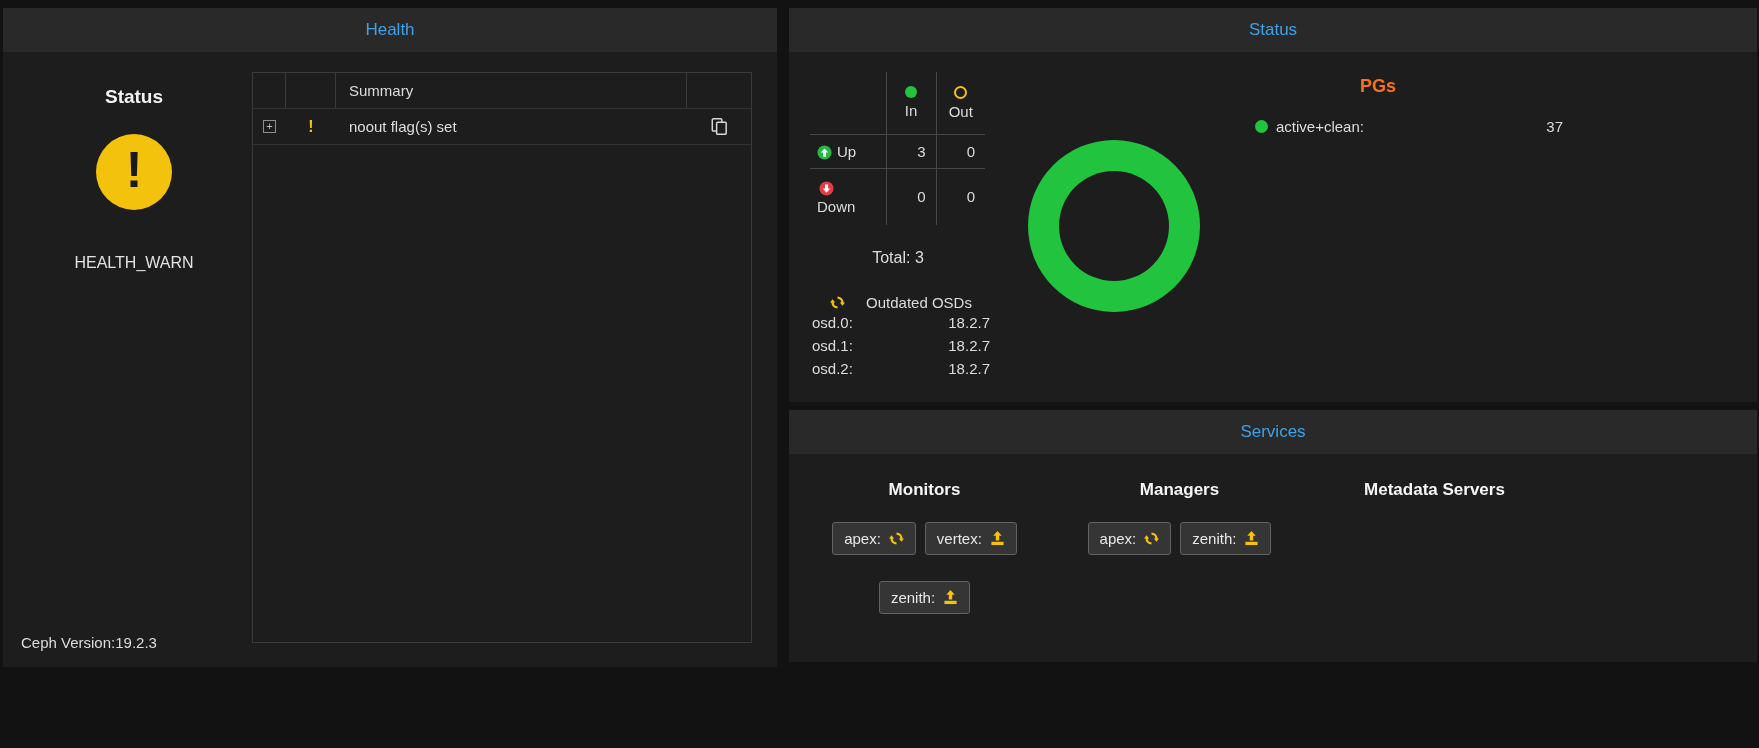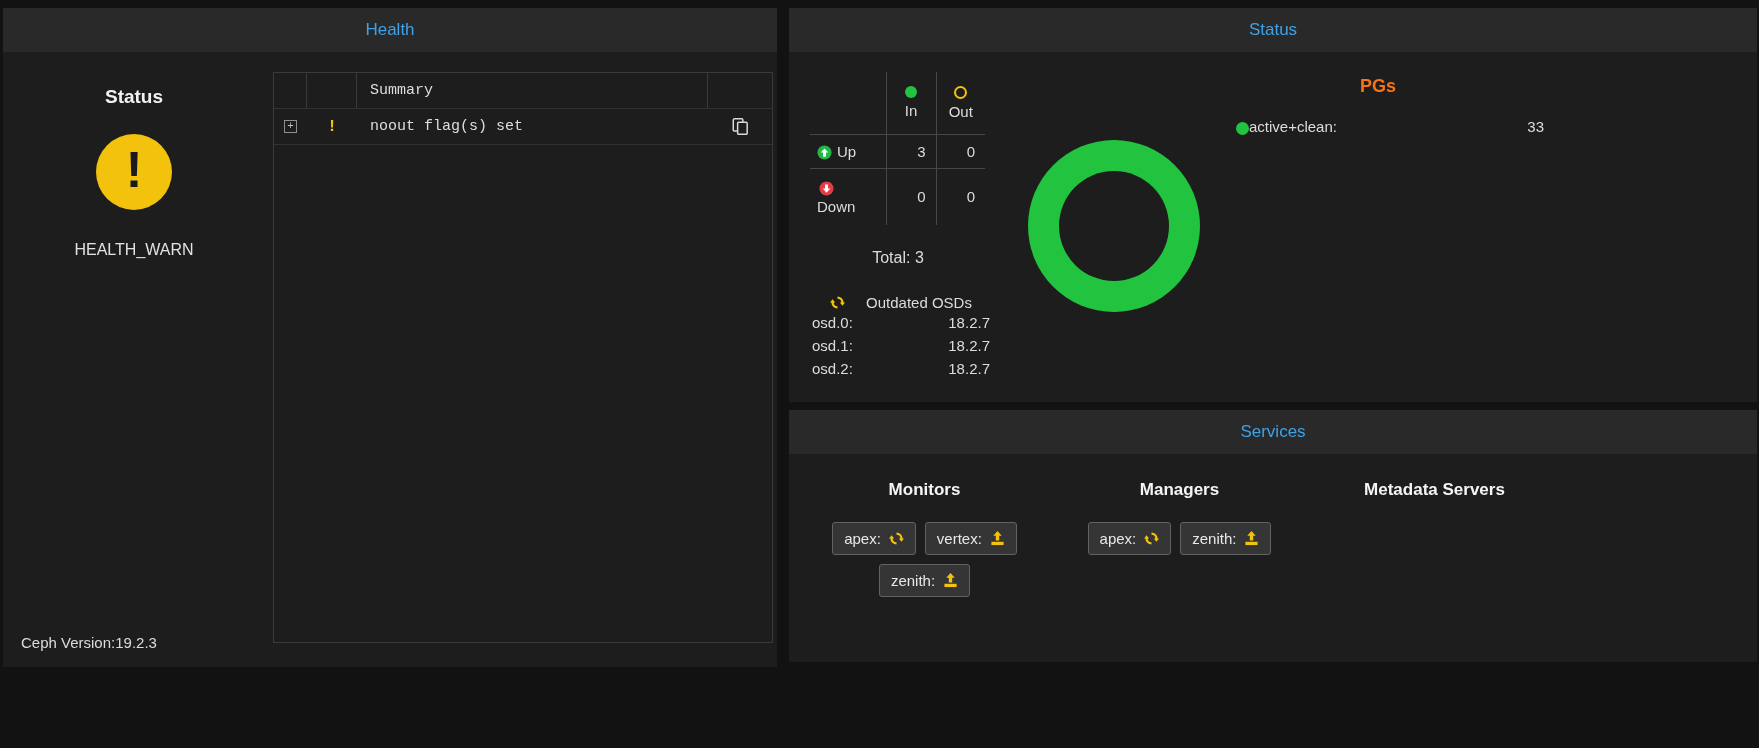--- a/index.html
+++ b/index.html
@@ -25,24 +25,24 @@
   #services-panel { left: 789px; top: 410px; width: 968px; height: 252px; }
 
   
   .health-status { position: absolute; left: 0; top: 0; width: 262px; text-align: center; }
   .health-status h2 { margin-top: 34px; font-size: 19px; color: #f2f2f2; }
   .warn-circle {
     width: 76px; height: 76px; border-radius: 50%; background: #f2c20c;
     margin: 26px auto 0; display: flex; align-items: center; justify-content: center;
   }
   .warn-circle span { color: #1a1a1a; font-size: 50px; font-weight: bold; line-height: 1; padding-bottom: 5px; }
-  .health-value { margin-top: 31px; font-size: 16px; color: #e2e2e2; }
-
-  
-  .summary-grid { position: absolute; left: 270px; top: 20px; width: 500px; height: 571px; border: 1px solid #3a3a3a; font-family: Liberation Mono, monospace; }
+  .health-value { margin-top: 44px; font-size: 16px; color: #e2e2e2; }
+
+  
+  .summary-grid { position: absolute; left: 249px; top: 20px; width: 500px; height: 571px; border: 1px solid #3a3a3a; }
   .grid-header, .grid-row { display: flex; height: 36px; border-bottom: 1px solid #323232; }
   .grid-header .c { border-right: 1px solid #3a3a3a; }
   .grid-header .c:last-child { border-right: none; }
   .c { display: flex; align-items: center; justify-content: center; }
   .c1 { width: 33px; }
   .c2 { width: 50px; }
   .c3 { width: 351px; justify-content: flex-start; padding-left: 13px; color: #dedede; }
   .c4 { flex: 1; }
   .sev { color: #f2c20c; font-weight: bold; font-size: 16px; }
   .expand-box {
@@ -69,31 +69,31 @@
   .dot.in { background: #22c33e; }
   .dot.out { width: 13px; height: 13px; background: transparent; border: 2px solid #f2c20c; }
 
   .osd-total { position: absolute; left: 21px; top: 197px; width: 176px; text-align: center; font-size: 16px; }
 
   .outdated { position: absolute; left: 23px; top: 242px; width: 178px; }
   .outdated-header { display: flex; align-items: center; justify-content: center; gap: 21px; margin-bottom: 0; }
   .outdated-row { display: flex; justify-content: space-between; line-height: 23px; }
 
   .pgs-title { position: absolute; left: 210px; right: 0; top: 24px; text-align: center; font-size: 18px; font-weight: bold; color: #f97316; }
-  .pgs-legend { position: absolute; left: 447px; top: 66px; width: 308px; display: flex; align-items: flex-end; }
+  .pgs-legend { position: absolute; left: 466px; top: 66px; width: 308px; display: flex; align-items: center; gap: 8px; }
   .legend-dot { width: 13px; height: 13px; border-radius: 50%; background: #22c33e; }
   .pgs-legend .value { margin-left: auto; }
   .donut { position: absolute; left: 239px; top: 88px; width: 172px; height: 172px; border-radius: 50%; background: #22c33e; }
   .donut::after { content: ""; position: absolute; inset: 31px; border-radius: 50%; background: #1d1d1d; }
 
   
   .services-body { display: flex; padding: 24px 0 0 8px; }
   .svc-col { width: 255px; text-align: center; }
   .svc-col h3 { font-size: 17px; color: #f5f5f5; line-height: 24px; margin-bottom: 20px; }
-  .svc-row { display: flex; justify-content: center; gap: 9px; margin-bottom: 9px; }
+  .svc-row { display: flex; justify-content: center; gap: 9px; margin-bottom: 26px; }
   .svc-btn {
     display: inline-flex; align-items: center; gap: 8px;
     background: #353535; border: 1px solid #626262; border-radius: 3px;
     color: #e8e8e8; font-size: 15px; font-family: inherit;
     padding: 7px 11px; cursor: pointer;
   }
   .svc-btn svg { display: block; }
 </style>
 </head>
 <body>
@@ -214,21 +214,21 @@
         <div class="outdated-row">
           <span>osd.2:</span>
           <span>18.2.7</span>
         </div>
       </div>
 
       <div class="pgs-title">PGs</div>
       <div class="pgs-legend">
         <span class="legend-dot"></span>
         <span>active+clean:</span>
-        <span class="value">33</span>
+        <span class="value">37</span>
       </div>
       <div class="donut"></div>
 
     </div>
   </section>
 
   <section class="panel" id="services-panel">
     <header class="panel-header">
       <span class="panel-title">Services</span>
     </header>

